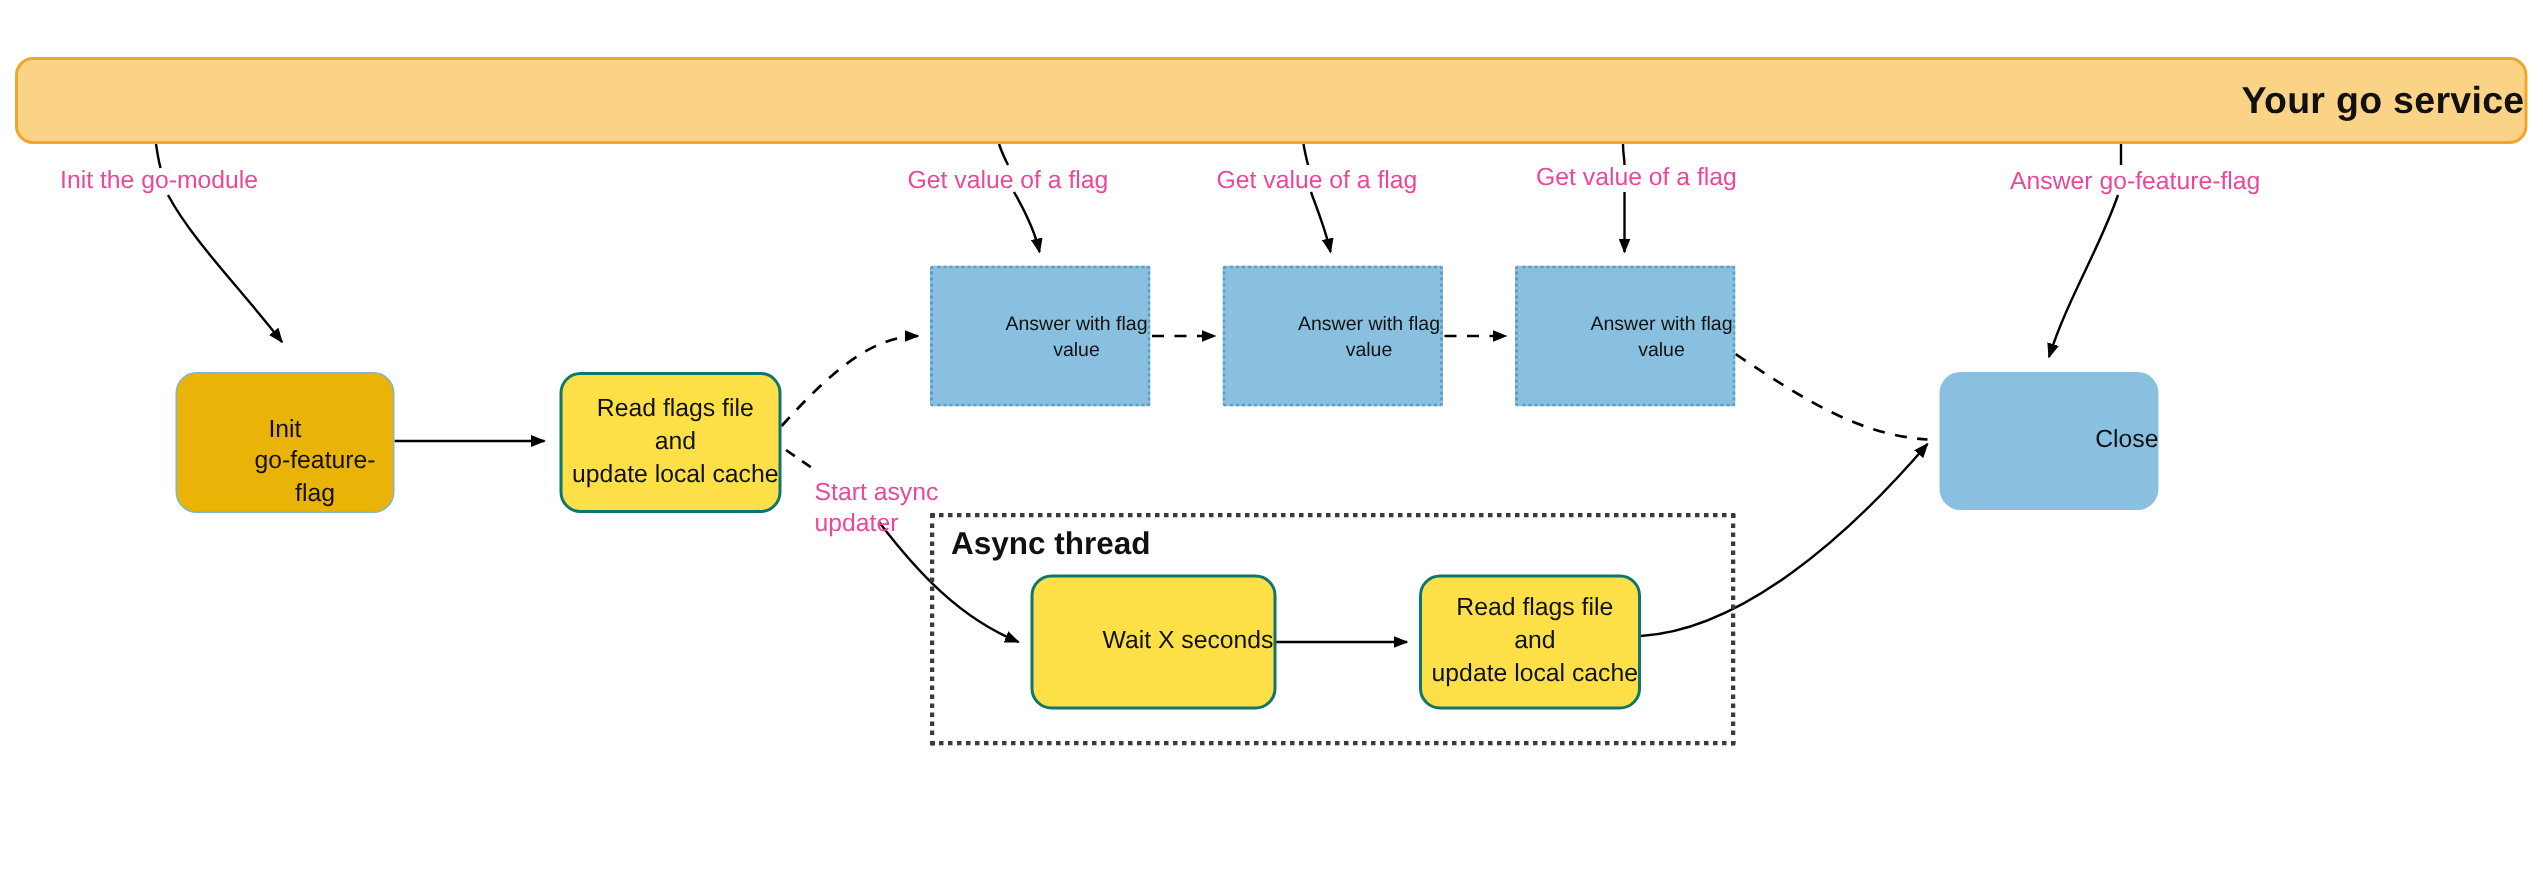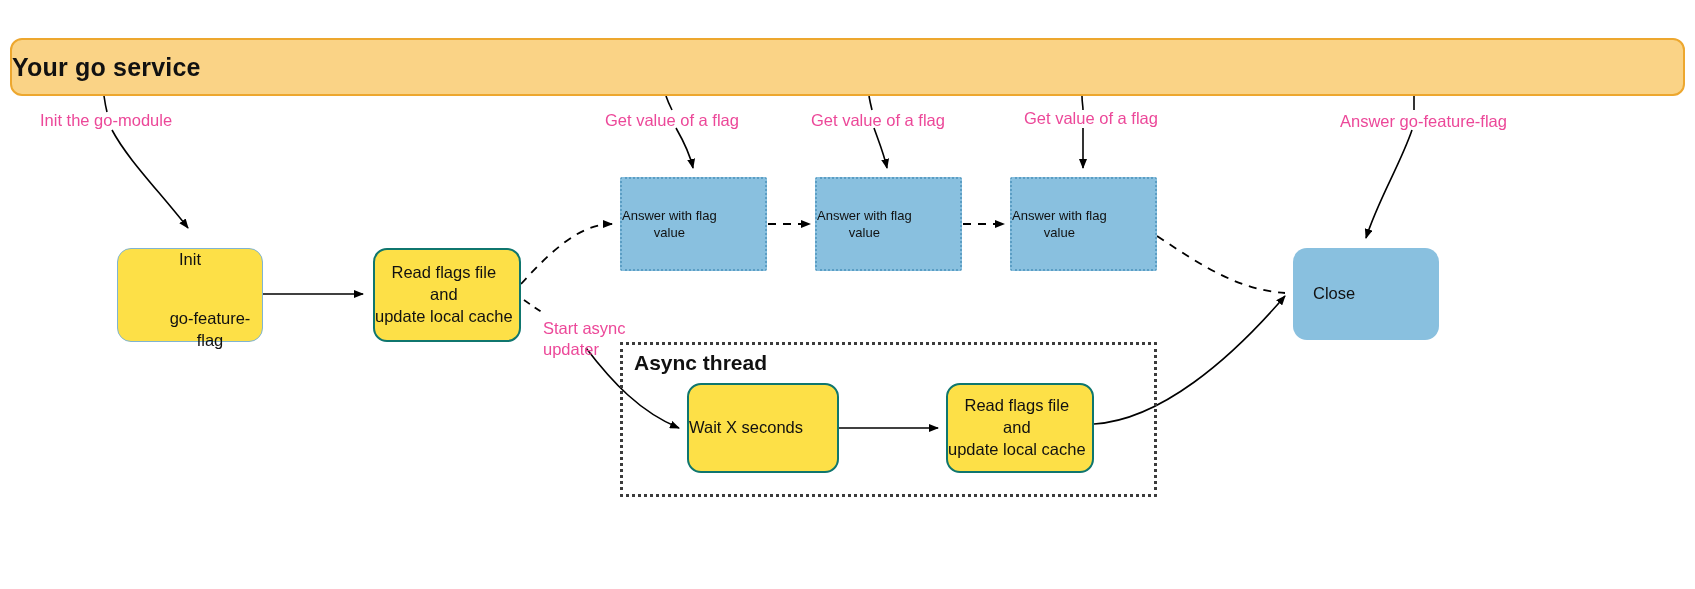--- a/index.html
+++ b/index.html
@@ -23,39 +23,38 @@
     top: 0;
     width: 1695px;
     height: 589px;
     pointer-events: none;
   }
   .node {
     position: absolute;
     box-sizing: border-box;
     display: flex;
     align-items: center;
-    justify-content: flex-start;
+    justify-content: flex-end;
     text-align: center;
     color: #111111;
     line-height: 1.32;
   }
   .service-band {
     border-radius: 12px;
     background: #fad386;
     border: 2px solid #eda72e;
     font-size: 25px;
     font-weight: bold;
     letter-spacing: 0.2px;
   }
   .node-dark {
     border-radius: 14px;
-    background: #fde047;
+    background: #eab308;
     border: 1px solid #7fb4d2;
     font-size: 16.5px;
-    gap: 37px;
   }
   .node-dashed {
     border-radius: 2px;
     background: #89c0df;
     border: 2px dotted #5b9ec4;
     font-size: 13px;
   }
   .node-light {
     border-radius: 14px;
     background: #fde047;
@@ -175,21 +174,21 @@
 value</span>
   </div>
 
   <div class="node node-plain" style="left:1293px; top:248px; width:146px; height:92px;padding-left:20px;">
     <span class="nlabel">Close</span>
   </div>
 
   <div class="async-box" style="left:620px; top:342px; width:537px; height:155px;"></div>
   <div class="async-title" style="left:634px; top:351px;">Async thread</div>
 
-  <div class="node node-light" style="left:687px; top:383px; width:152px; height:90px;">
+  <div class="node node-light" style="left:687px; top:383px; width:164px; height:90px;">
     <span class="nlabel">Wait X seconds</span>
   </div>
 
   <div class="node node-light" style="left:946px; top:383px; width:148px; height:90px;">
     <span class="nlabel">Read flags file
 and
 update local cache</span>
   </div>
 
   <div class="edge-label" style="left:40px; top:110px;">Init the go-module</div>

